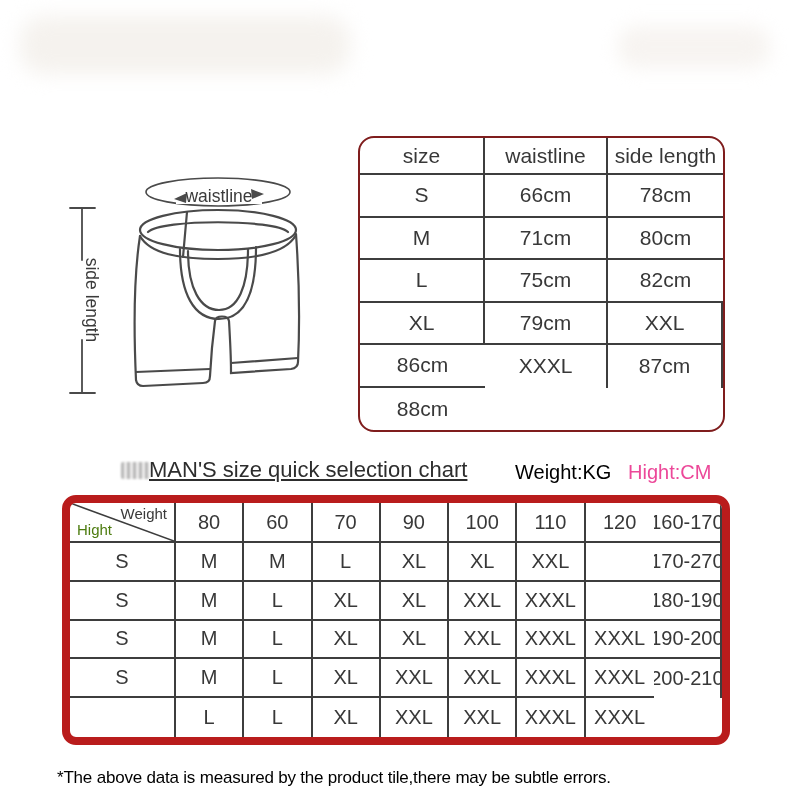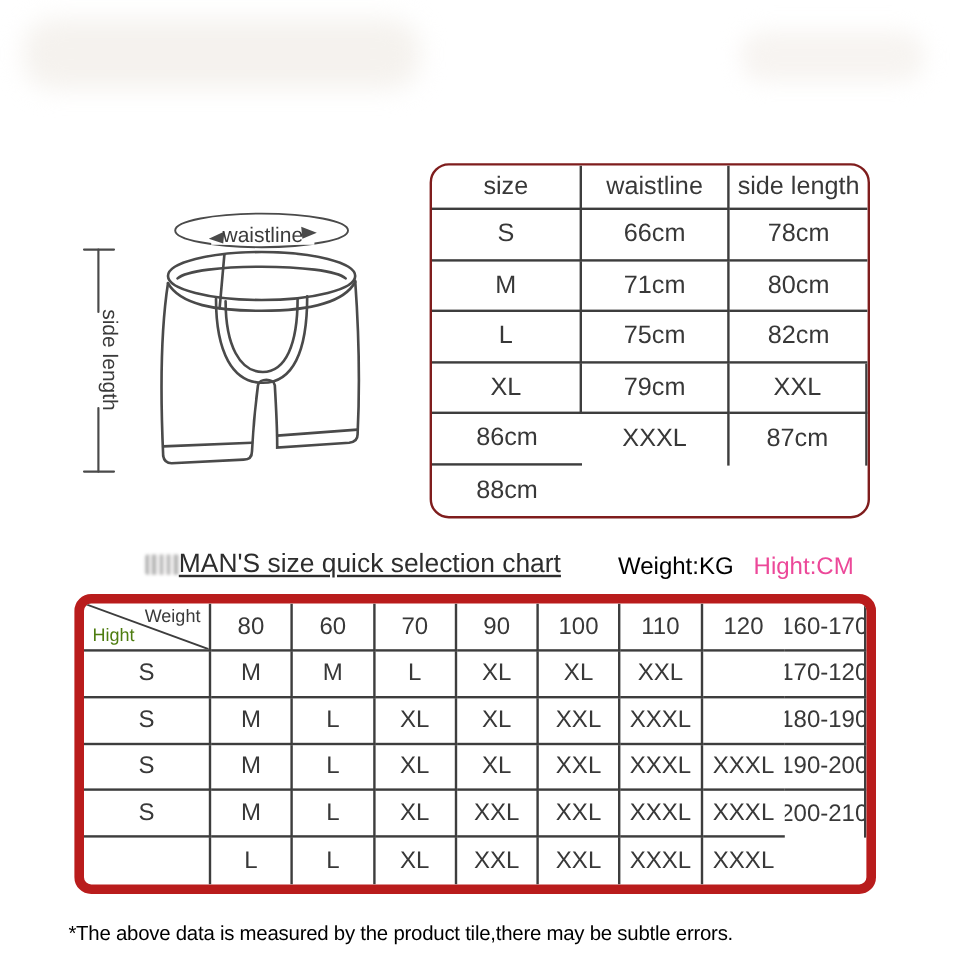--- a/index.html
+++ b/index.html
@@ -166,21 +166,21 @@
     <div class="cell">160-170</div>
     <div class="cell">S</div>
     <div class="cell">M</div>
     <div class="cell">M</div>
     <div class="cell">L</div>
     <div class="cell">XL</div>
     <div class="cell">XL</div>
     <div class="cell">XXL</div>
     <div class="cell lc"></div>
 
-    <div class="cell">170-120</div>
+    <div class="cell">170-270</div>
     <div class="cell">S</div>
     <div class="cell">M</div>
     <div class="cell">L</div>
     <div class="cell">XL</div>
     <div class="cell">XL</div>
     <div class="cell">XXL</div>
     <div class="cell">XXXL</div>
     <div class="cell lc"></div>
 
     <div class="cell">180-190</div>

